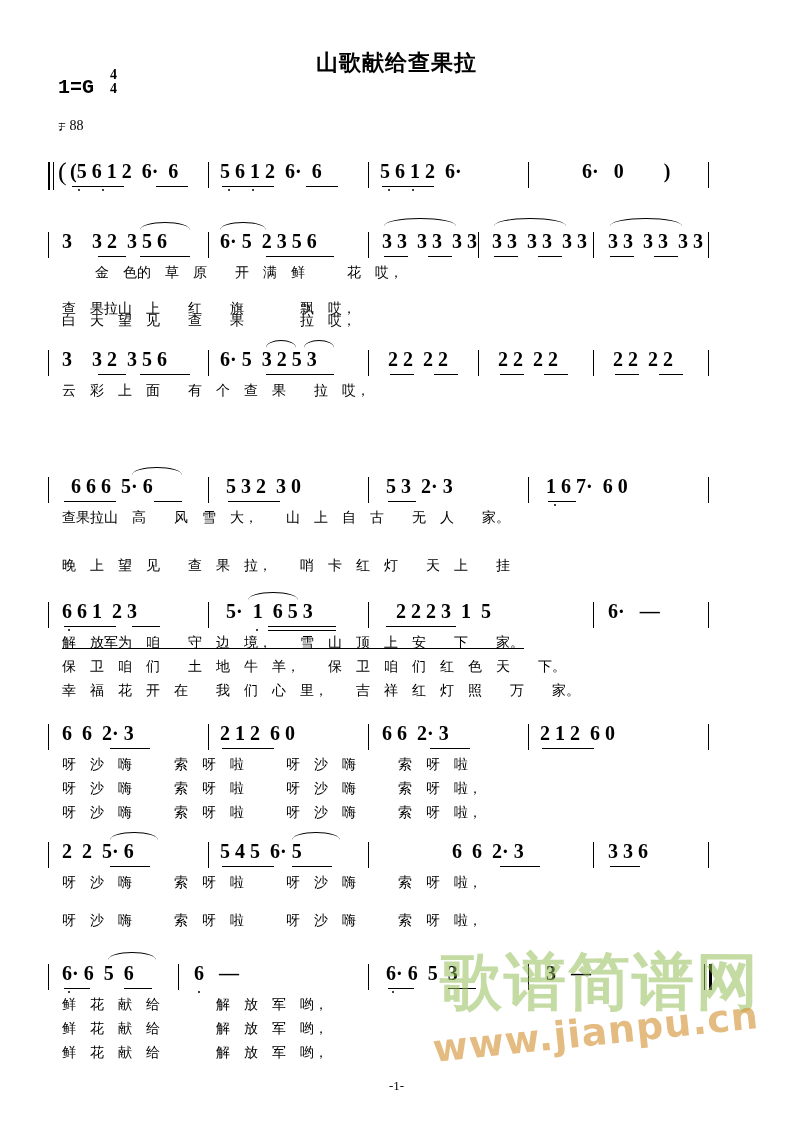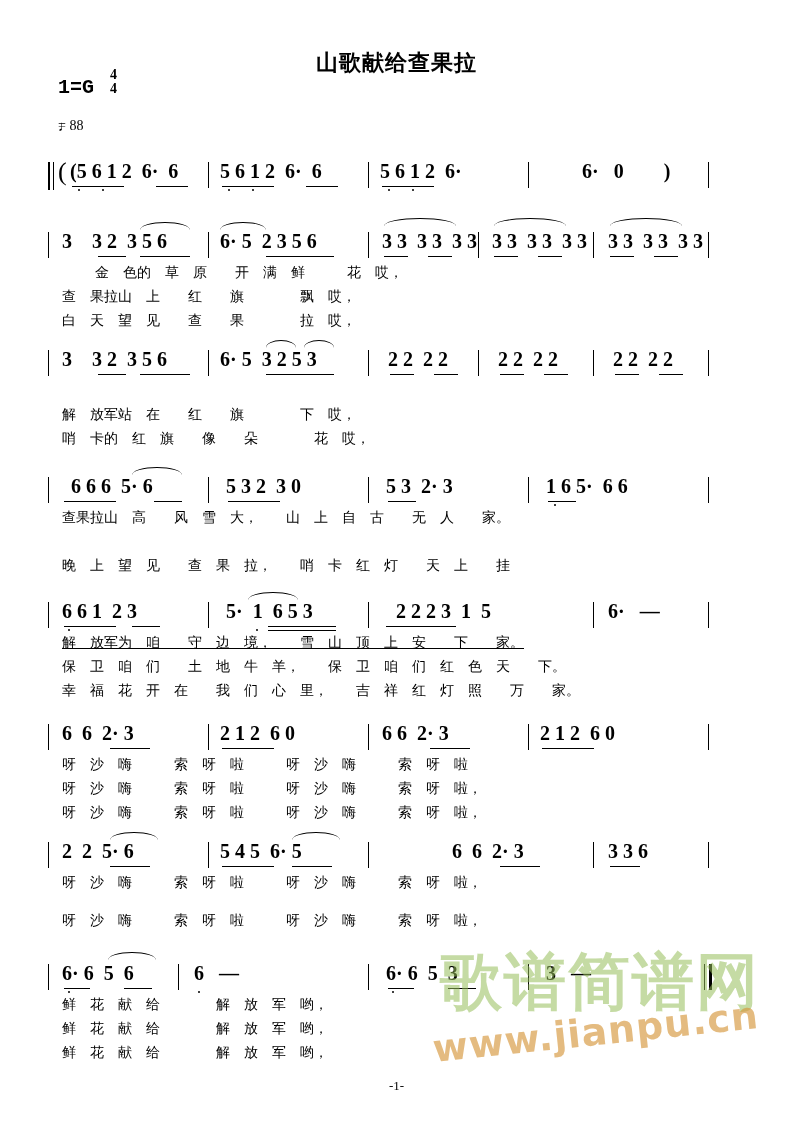--- a/index.html
+++ b/index.html
@@ -228,21 +228,21 @@
       <div class="beam" style="left:490px;top:26px;width:24px;"></div>
       <div class="slur" style="left:446px;top:-12px;width:72px;"></div>
       <div class="barline" style="left:545px;"></div>
       <span class="note" style="left:560px;">3 3  3 3  3 3</span>
       <div class="beam" style="left:562px;top:26px;width:24px;"></div>
       <div class="beam" style="left:606px;top:26px;width:24px;"></div>
       <div class="slur" style="left:562px;top:-12px;width:72px;"></div>
       <div class="barline" style="left:660px;"></div>
     </div>
     <div class="lyric" style="left:14px;top:34px;margin-left:33px;">金　色的　草　原　　开　满　鲜　　　花　哎，</div>
-    <div class="lyric" style="left:14px;top:58px;text-align:center;">查　果拉山　上　　红　　旗　　　　飘　哎，</div>
+    <div class="lyric" style="left:14px;top:70px;text-align:center;">查　果拉山　上　　红　　旗　　　　飘　哎，</div>
     <div class="lyric" style="left:14px;top:82px;">白　天　望　见　　查　　果　　　　拉　哎，</div>
   </div>
 
   <div class="system" style="top:348px;">
     <div class="noteline">
       <div class="barline" style="left:0px;"></div>
       <span class="note" style="left:14px;">3    3 2  3 5 6</span>
       <div class="beam" style="left:50px;top:26px;width:28px;"></div>
       <div class="beam" style="left:92px;top:26px;width:50px;"></div>
       <div class="barline" style="left:160px;"></div>
@@ -257,39 +257,38 @@
       <div class="barline" style="left:430px;"></div>
       <span class="note" style="left:450px;">2 2  2 2</span>
       <div class="beam" style="left:452px;top:26px;width:24px;"></div>
       <div class="beam" style="left:496px;top:26px;width:24px;"></div>
       <div class="barline" style="left:545px;"></div>
       <span class="note" style="left:565px;">2 2  2 2</span>
       <div class="beam" style="left:567px;top:26px;width:24px;"></div>
       <div class="beam" style="left:611px;top:26px;width:24px;"></div>
       <div class="barline" style="left:660px;"></div>
     </div>
-    <div class="lyric" style="left:14px;top:58px;">解　放军站　在　　红　　旗　　　　下　哎，</div>
-    <div class="lyric" style="left:14px;top:82px;">哨　卡的　红　旗　　像　　朵　　　　花　哎，</div>
+    <div class="lyric" style="left:14px;top:34px;">云　彩　上　面　　有　个　查　果　　拉　哎，</div>
   </div>
 
   <div class="system" style="top:475px;">
     <div class="noteline">
       <div class="barline" style="left:0px;"></div>
       <span class="note" style="left:23px;">6 6 6  5· 6</span>
       <div class="beam" style="left:16px;top:26px;width:52px;"></div>
       <div class="beam" style="left:106px;top:26px;width:28px;"></div>
       <div class="slur" style="left:84px;top:-8px;width:50px;"></div>
       <div class="barline" style="left:160px;"></div>
       <span class="note" style="left:178px;">5 3 2  3 0</span>
       <div class="beam" style="left:180px;top:26px;width:52px;"></div>
       <div class="barline" style="left:320px;"></div>
       <span class="note" style="left:338px;">5 3  2· 3</span>
       <div class="beam" style="left:340px;top:26px;width:28px;"></div>
       <div class="barline" style="left:480px;"></div>
-      <span class="note" style="left:498px;">1 6 5·  6 6</span>
+      <span class="note" style="left:498px;">1 6 7·  6 0</span>
       <div class="beam" style="left:500px;top:26px;width:28px;"></div>
       <div class="dotu" style="left:506px;top:29px;"></div>
       <div class="barline" style="left:660px;"></div>
     </div>
     <div class="lyric" style="left:14px;top:34px;">查果拉山　高　　风　雪　大，　　山　上　自　古　　无　人　　家。</div>
     <div class="lyric" style="left:14px;top:82px;">晚　上　望　见　　查　果　拉，　　哨　卡　红　灯　　天　上　　挂</div>
   </div>
 
   <div class="system" style="top:600px;">
     <div class="noteline">

